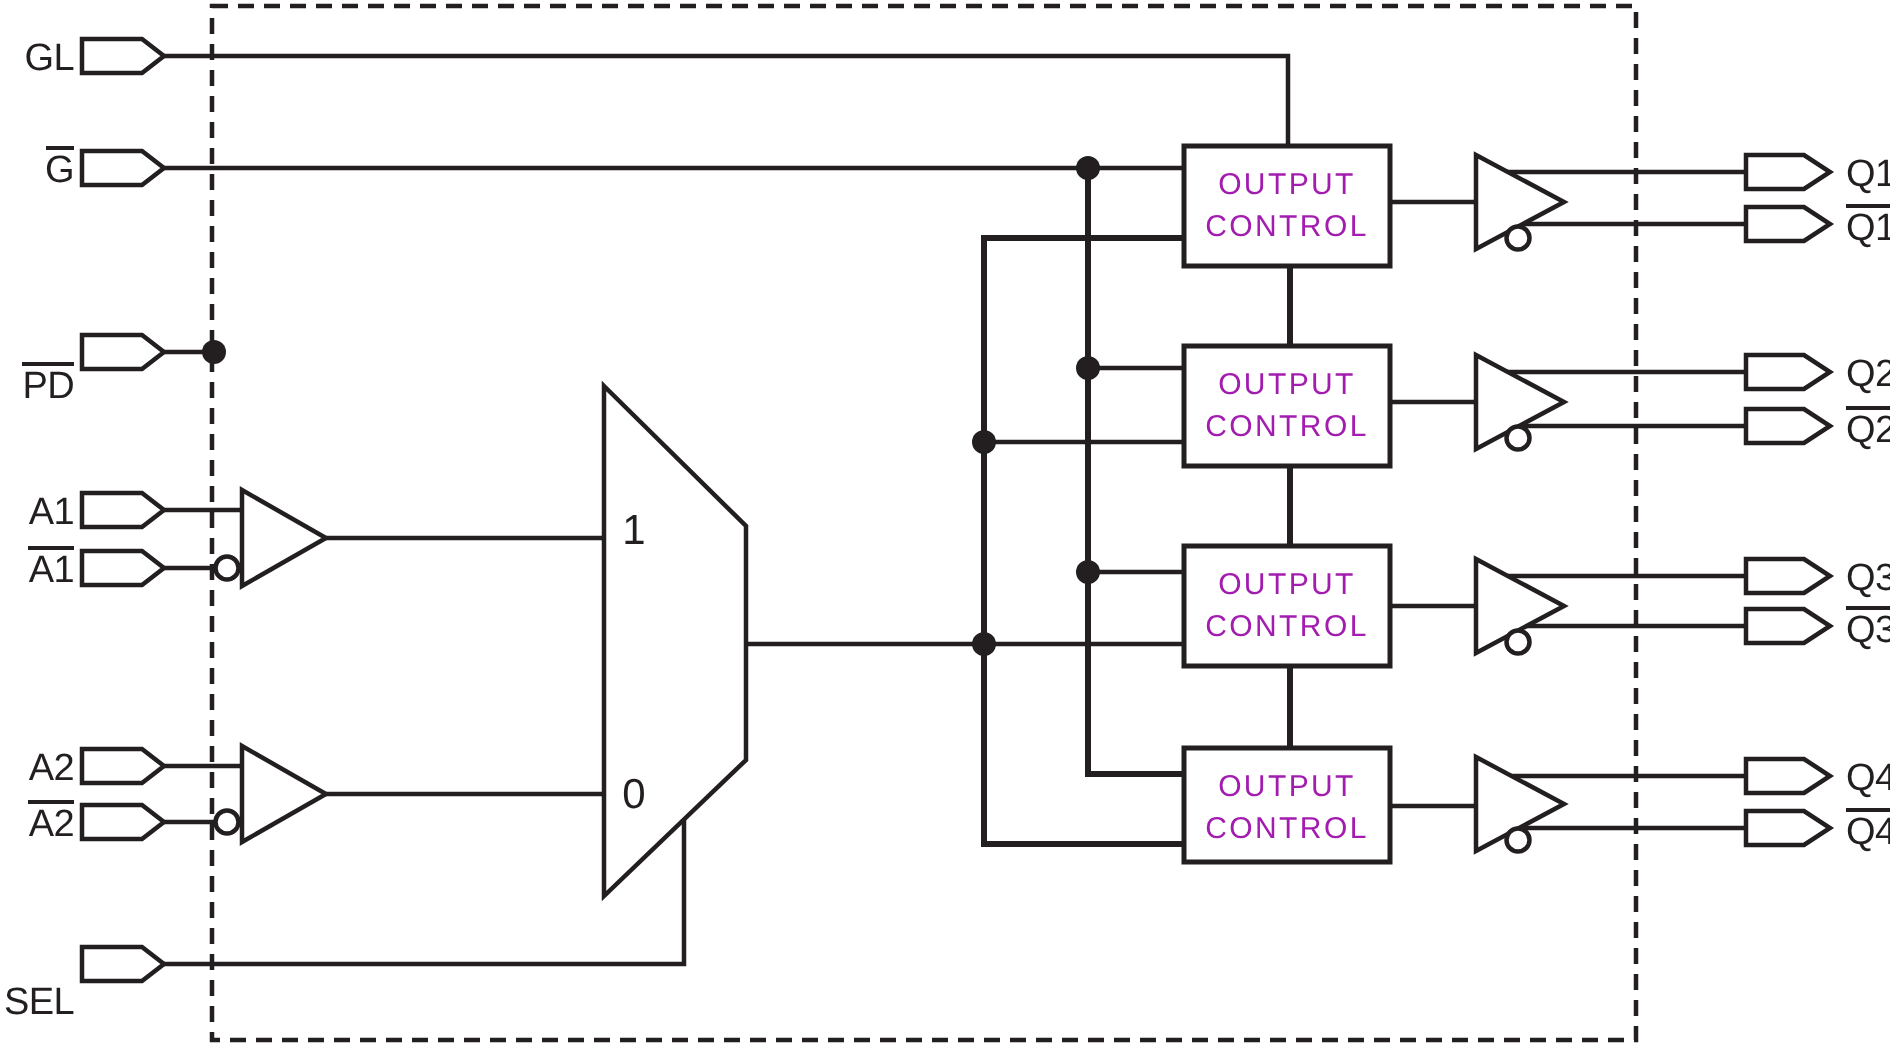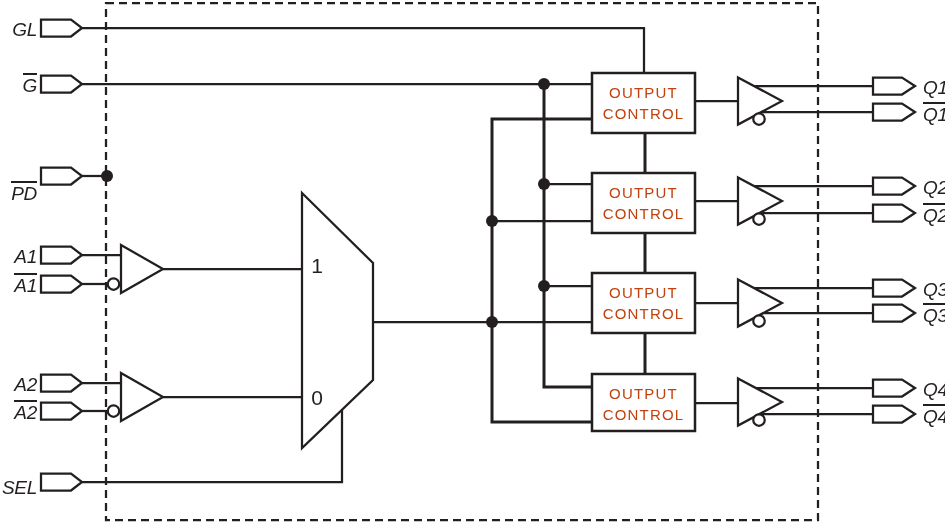--- a/index.html
+++ b/index.html
@@ -4,29 +4,29 @@
 <style>
   html,body{margin:0;padding:0;background:#fff;}
   .stage{
     position:relative;width:945px;height:525px;background:#ffffff;
     font-family:"Liberation Sans","DejaVu Sans",sans-serif;color:#231f20;
     overflow:hidden;
   }
   .stage svg{position:absolute;left:0;top:0;}
   .plabel{
     position:absolute;height:24px;display:flex;align-items:center;
-    font-size:19px;letter-spacing:-0.3px;color:#231f20;white-space:nowrap;font-style:italic;
+    font-size:19px;letter-spacing:-0.3px;color:#231f20;white-space:nowrap;
   }
   .plabel.left{left:0;width:37px;justify-content:flex-end;}
   .plabel.right{left:923px;width:70px;justify-content:flex-start;}
   .plabel .ov{display:inline-block;border-top:2.5px solid #231f20;padding-top:1px;line-height:1;}
   .plabel .nv{display:inline-block;line-height:1;padding-top:3.5px;}
   .ocl{
     position:absolute;left:592px;width:103px;text-align:center;
-    font-size:15px;letter-spacing:1.2px;line-height:21px;color:#c2410c;
+    font-size:15px;letter-spacing:1.2px;line-height:21px;color:#a21caf;
   }
   .muxnum{
     position:absolute;width:22px;height:22px;line-height:22px;text-align:center;
     font-size:21px;color:#231f20;
   }
 </style>
 </head>
 <body>
 
 <div class="stage">
@@ -138,21 +138,21 @@
     </div>
   <div class="plabel left" style="top:272px">
       <span class="ov">A1</span>
     </div>
   <div class="plabel left" style="top:371px">
       <span class="nv">A2</span>
     </div>
   <div class="plabel left" style="top:399px">
       <span class="ov">A2</span>
     </div>
-  <div class="plabel left" style="top:474px">
+  <div class="plabel left" style="top:488px">
       <span class="nv">SEL</span>
     </div>
 
   <div class="plabel right" style="top:74px">
       <span class="nv">Q1</span>
     </div>
   <div class="plabel right" style="top:101px">
       <span class="ov">Q1</span>
     </div>
   <div class="plabel right" style="top:174px">

